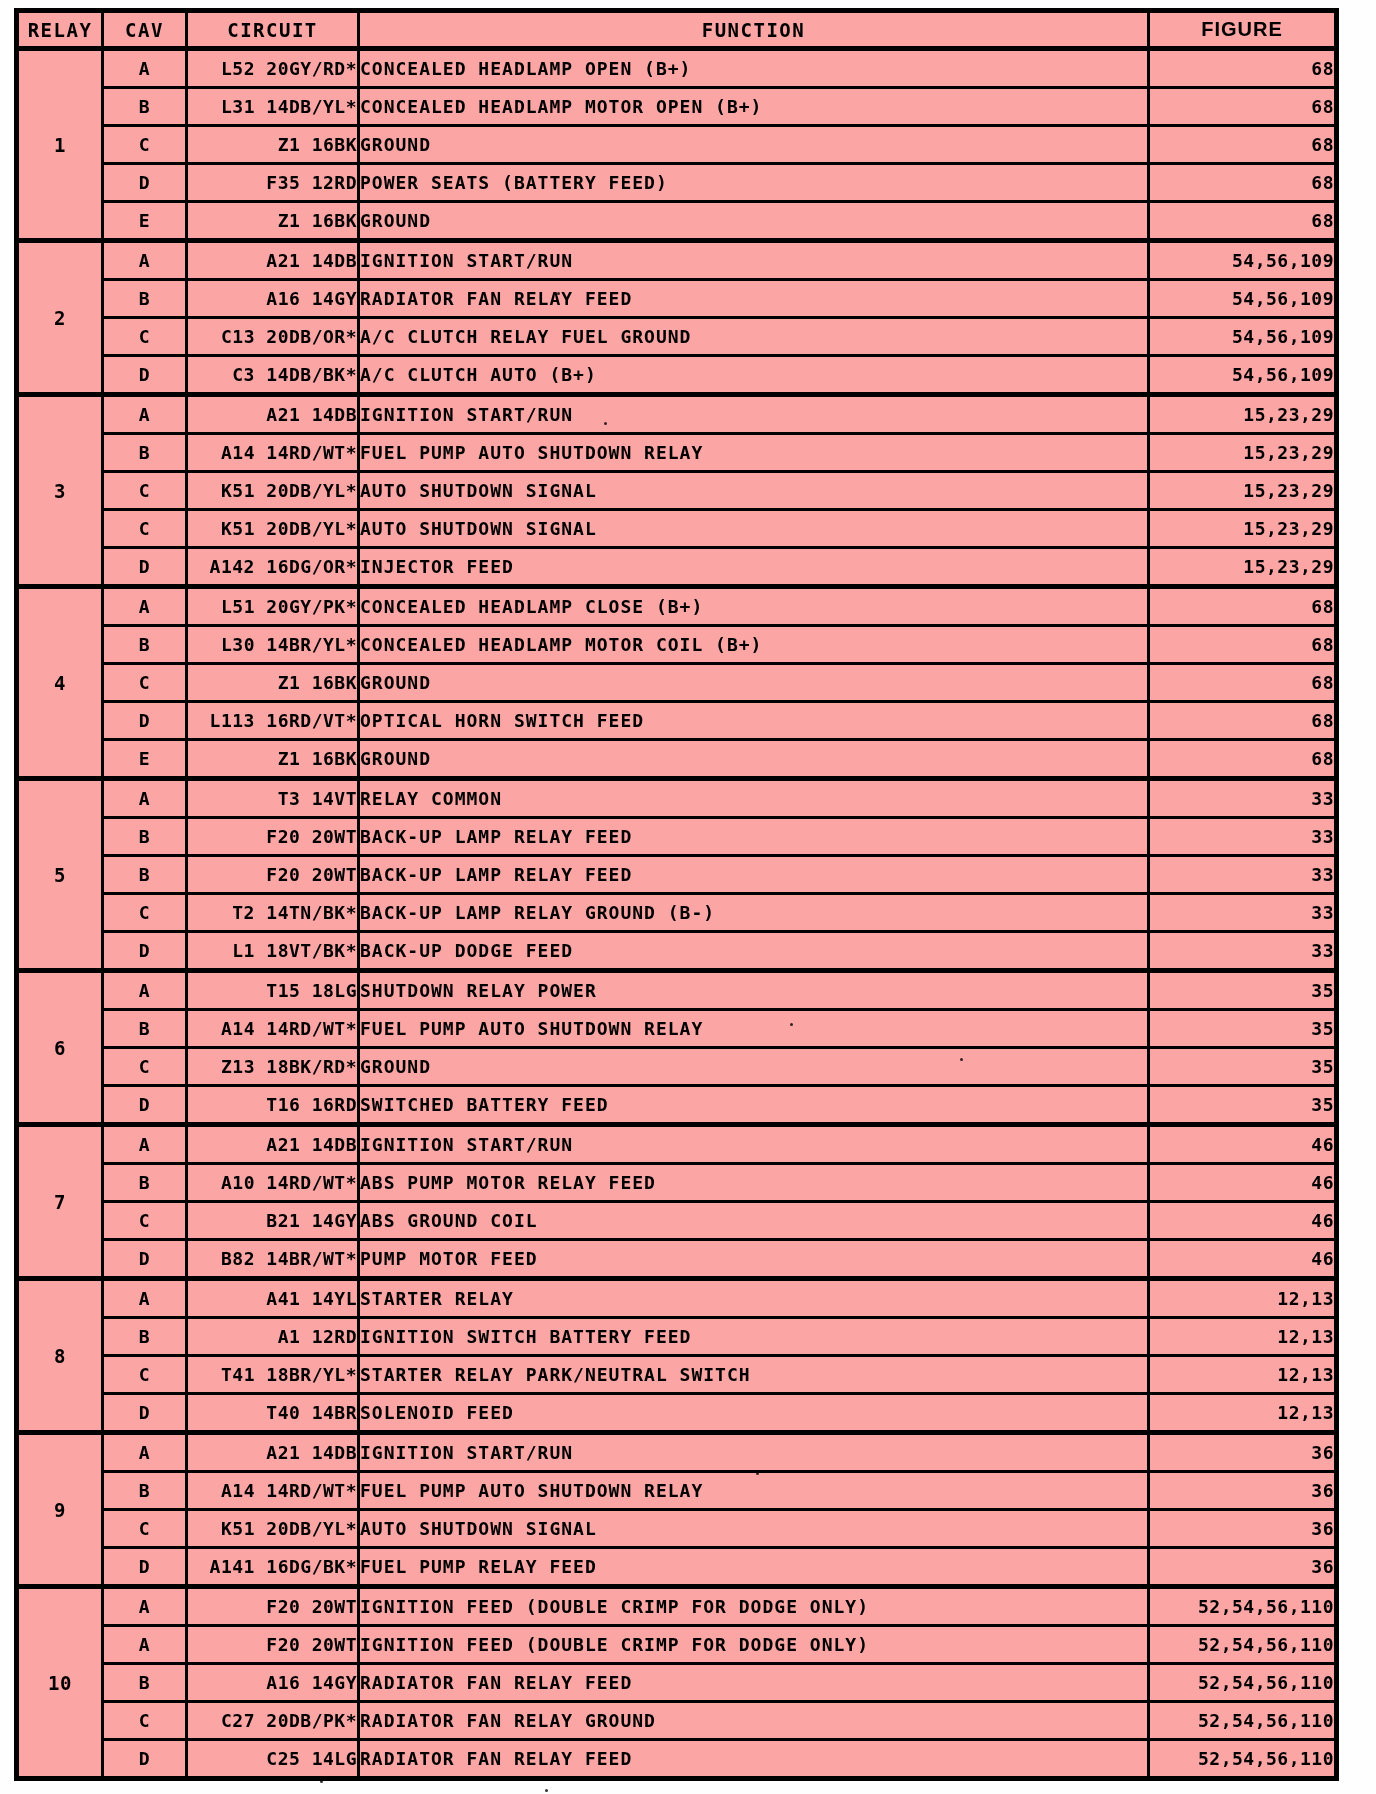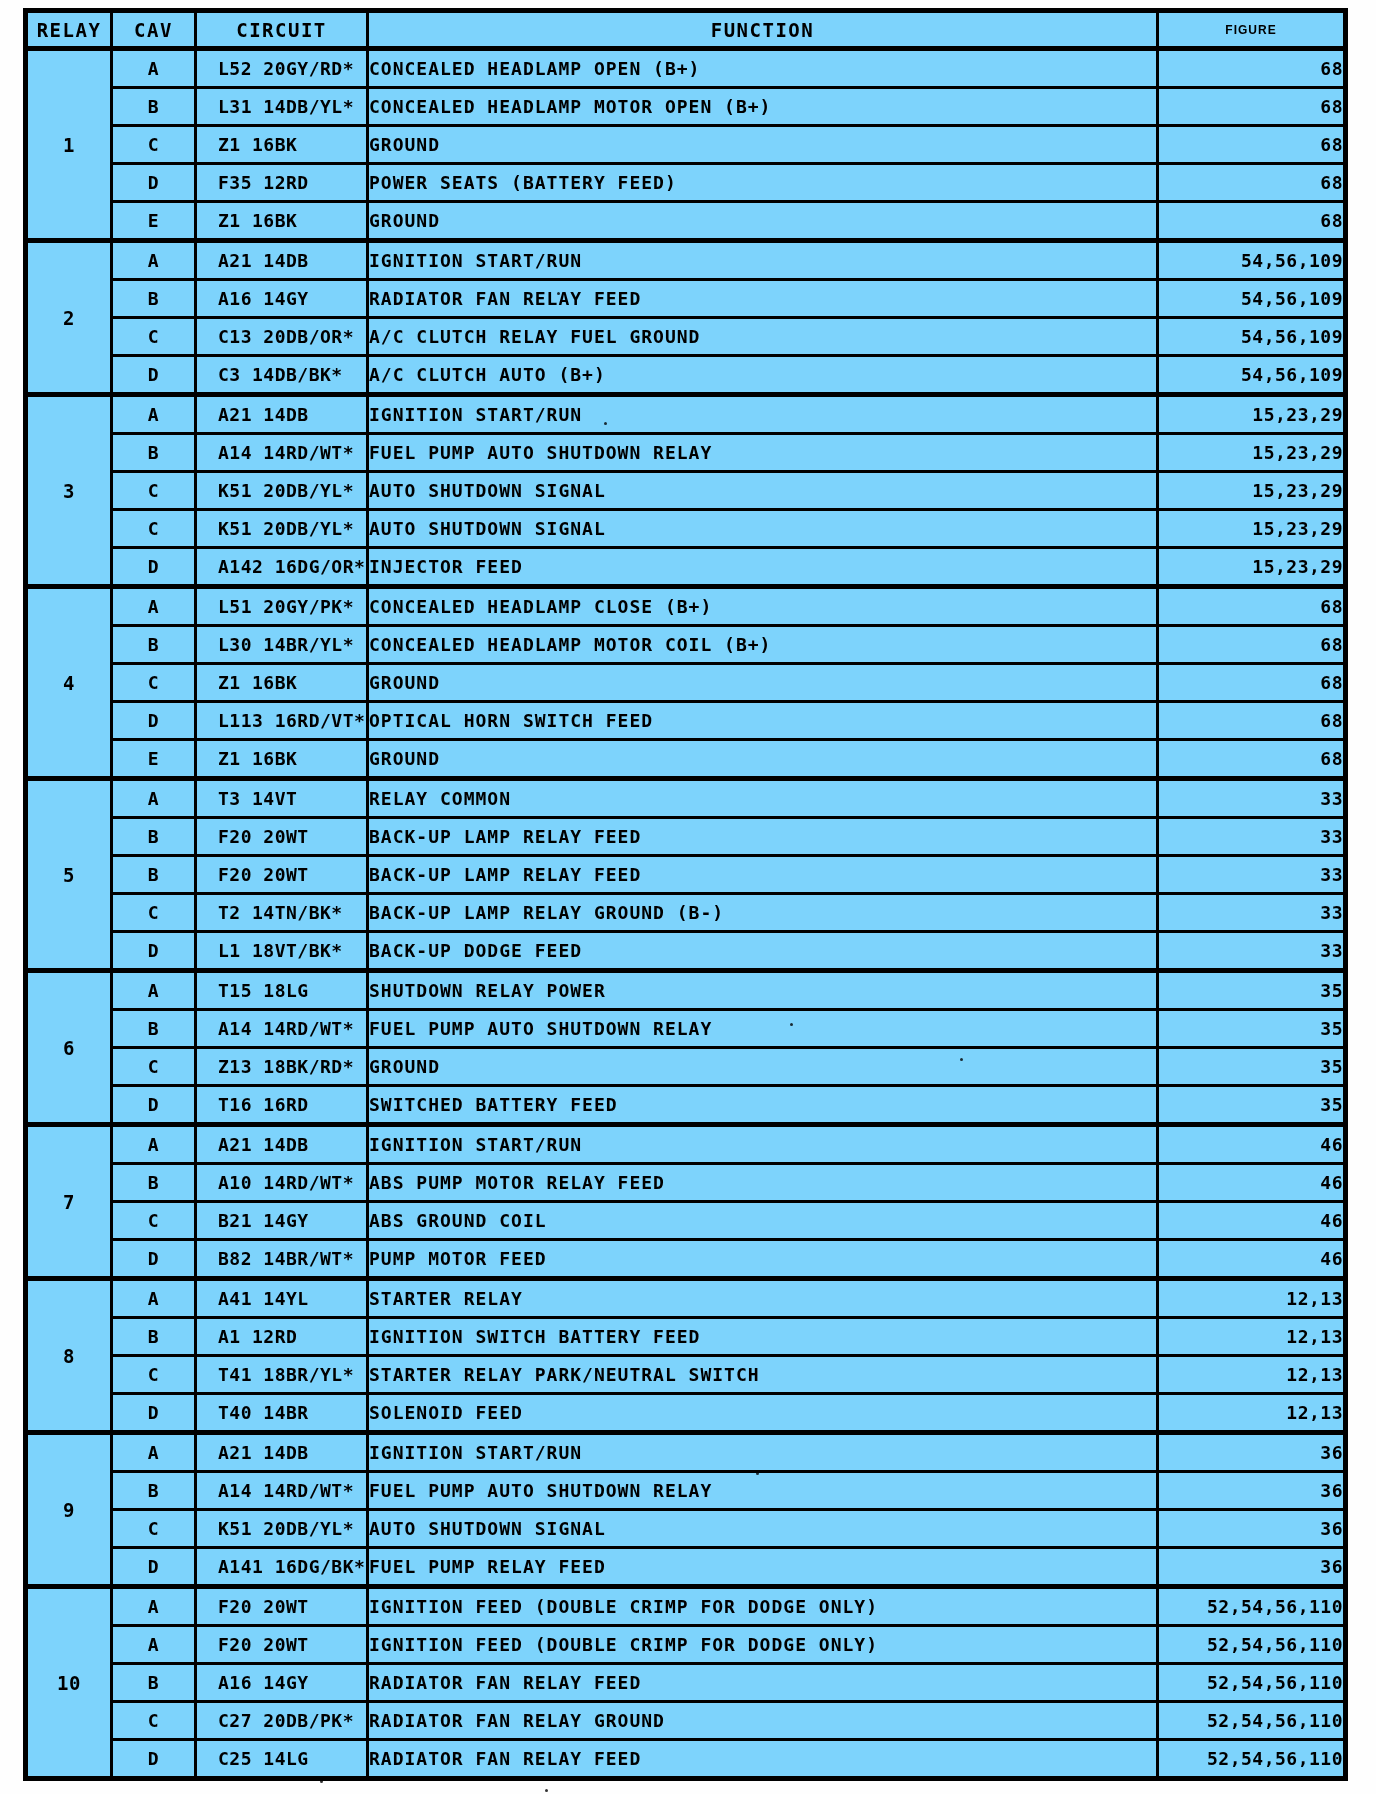--- a/index.html
+++ b/index.html
@@ -17,26 +17,26 @@
   }
   .sheet {
     position: absolute;
     left: 0; top: 0;
     width: 1376px;
     height: 1794px;
     background: #fefefe;
   }
   table.relay-table {
     position: absolute;
-    left: 23px;
+    left: 14px;
     top: 8px;
     border-collapse: collapse;
     table-layout: fixed;
     border: 5px solid #000;
-    background: #7dd3fc;
+    background: #fca5a5;
   }
   col.c-relay   { width: 86px;  }
   col.c-cav     { width: 84px;  }
   col.c-circuit { width: 172px; }
   col.c-func    { width: 790px; }
   col.c-figure  { width: 188px; }
 
   th, td {
     border: 3px solid #000;
     font-weight: bold;
@@ -47,37 +47,37 @@
   thead th {
     height: 33px;
     font-size: 19px;
     letter-spacing: 1.5px;
     text-align: center;
     border-bottom-width: 5px;
   }
   thead th.figure-header {
     font-family: "Liberation Sans", sans-serif;
     letter-spacing: 1px;
-    font-size: 12px;
+    font-size: 20px;
   }
   tbody td {
     height: 35px;
     font-size: 18px;
     letter-spacing: 0.5px;
   }
   td.relay-cell {
     text-align: center;
     font-size: 19px;
   }
   td.cav-cell {
     text-align: center;
     font-size: 18px;
   }
   td.circuit-cell {
-    text-align: left;
+    text-align: right;
     padding-left: 21px;
   }
   td.function-cell {
     text-align: left;
     letter-spacing: 1px;
   }
   td.figure-cell {
     text-align: right;
     letter-spacing: 0.5px;
   }

